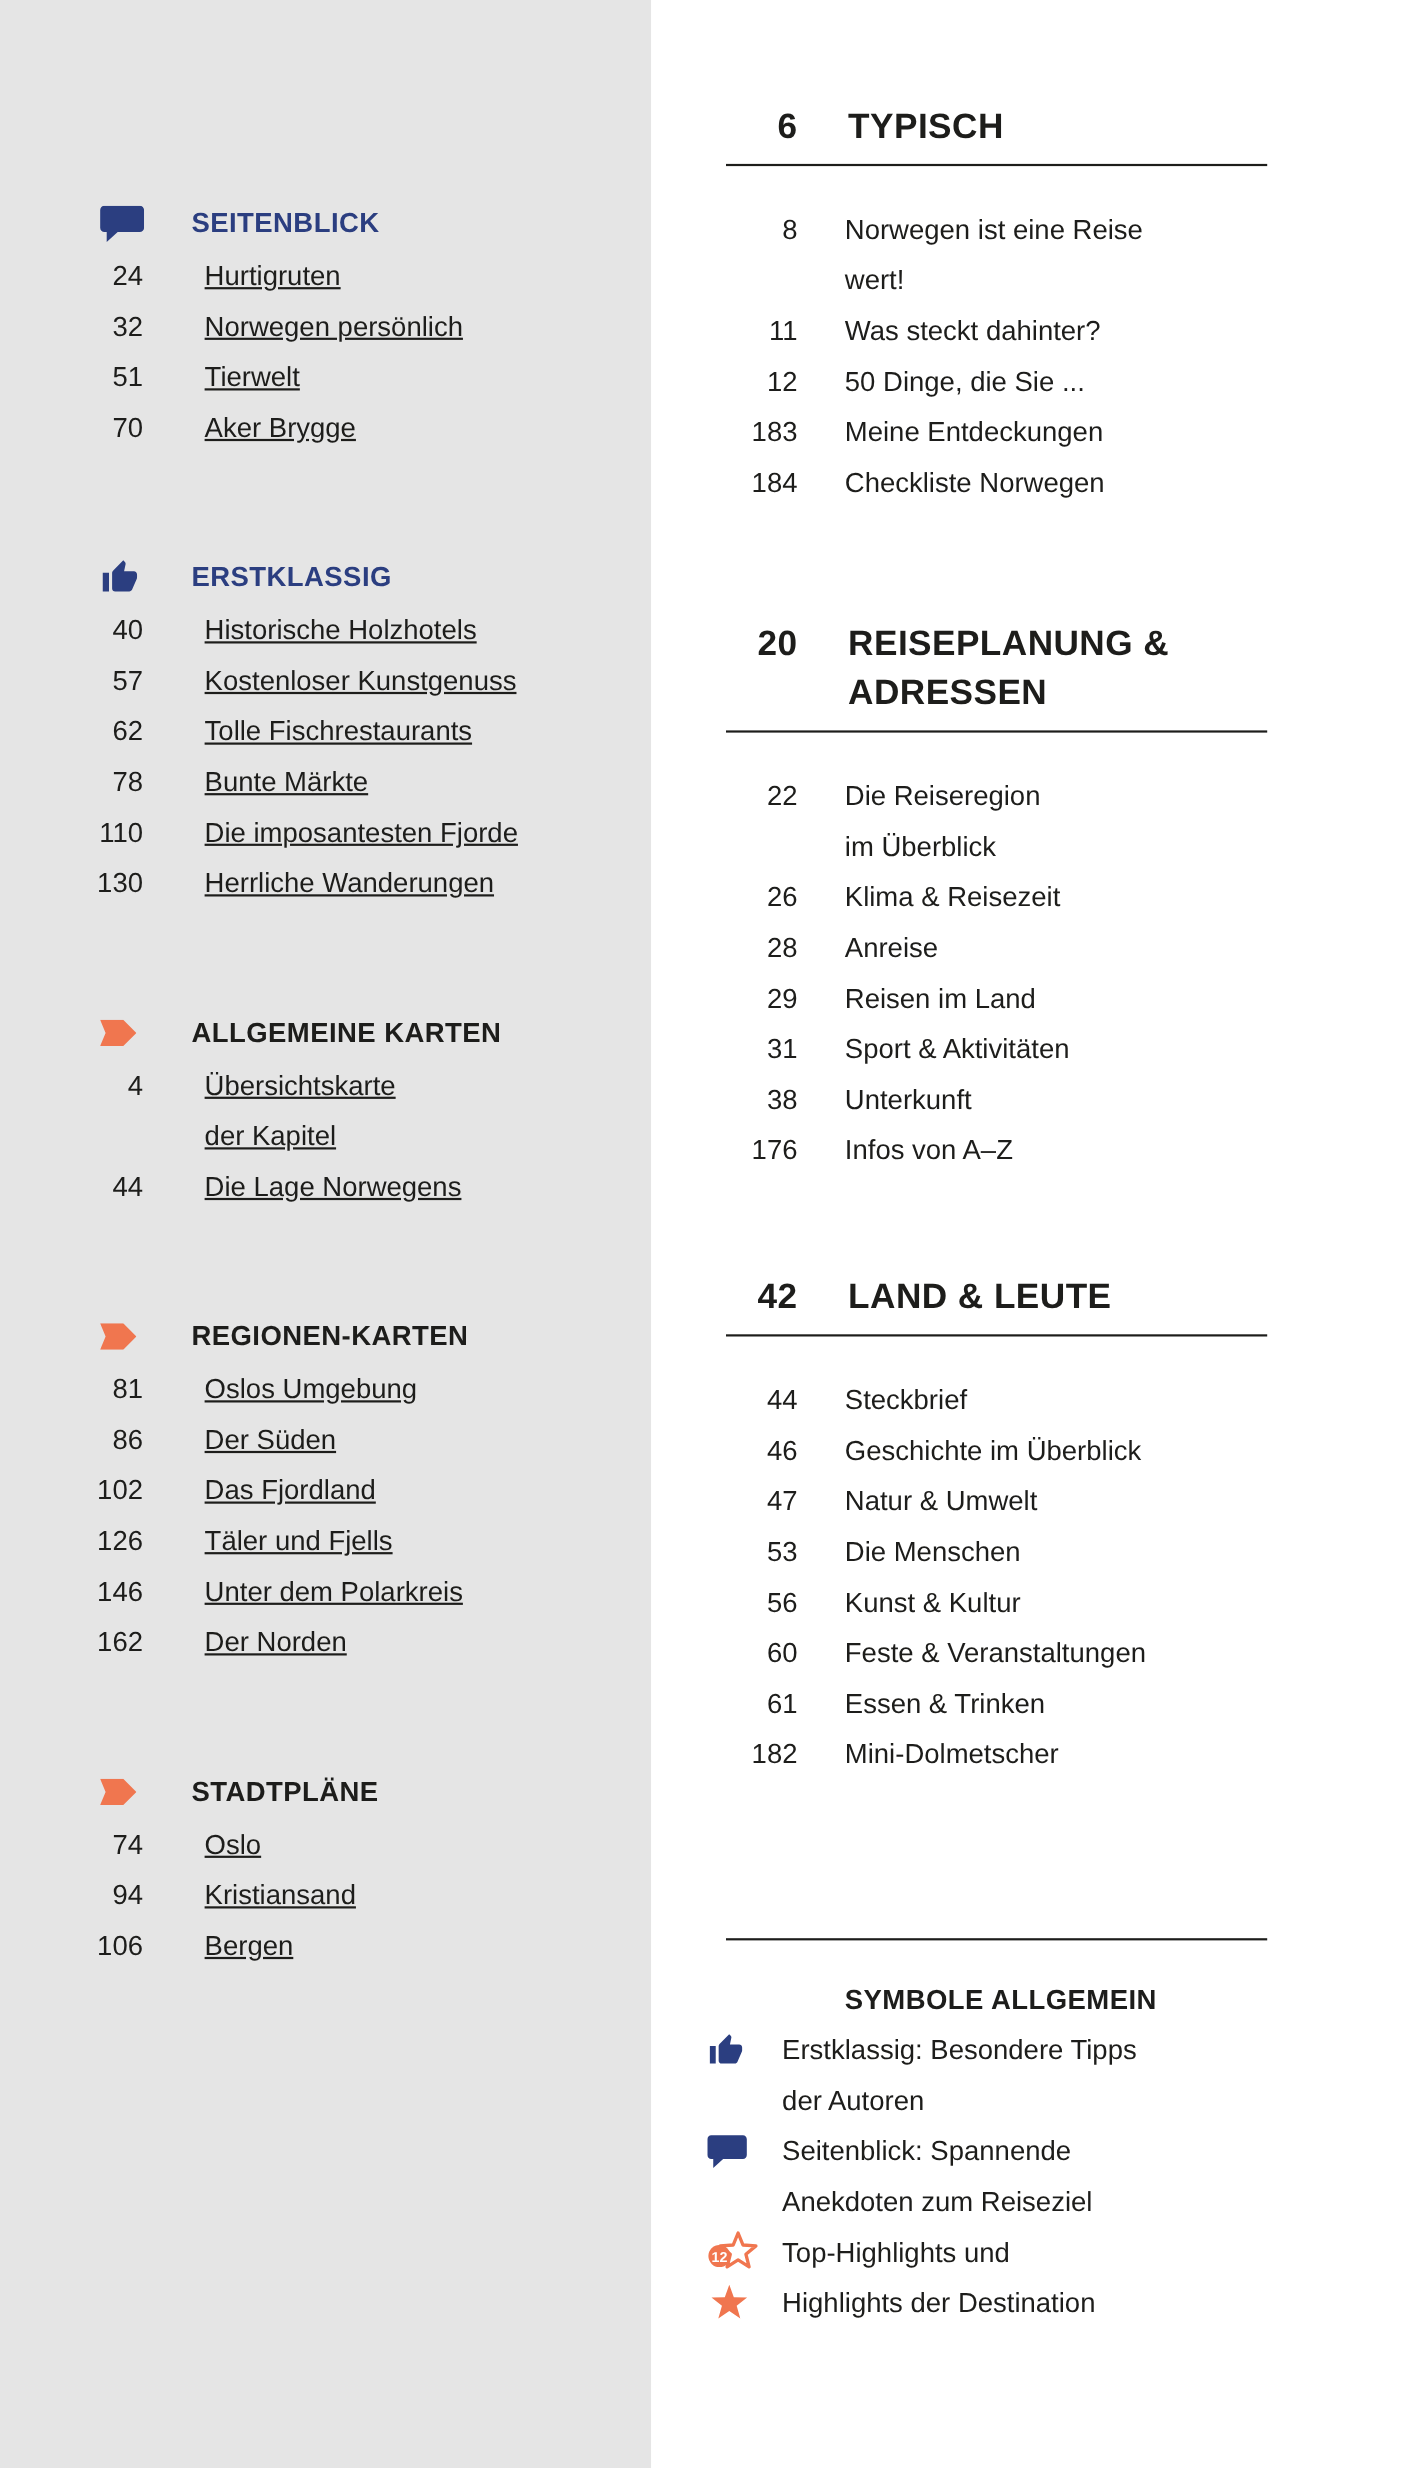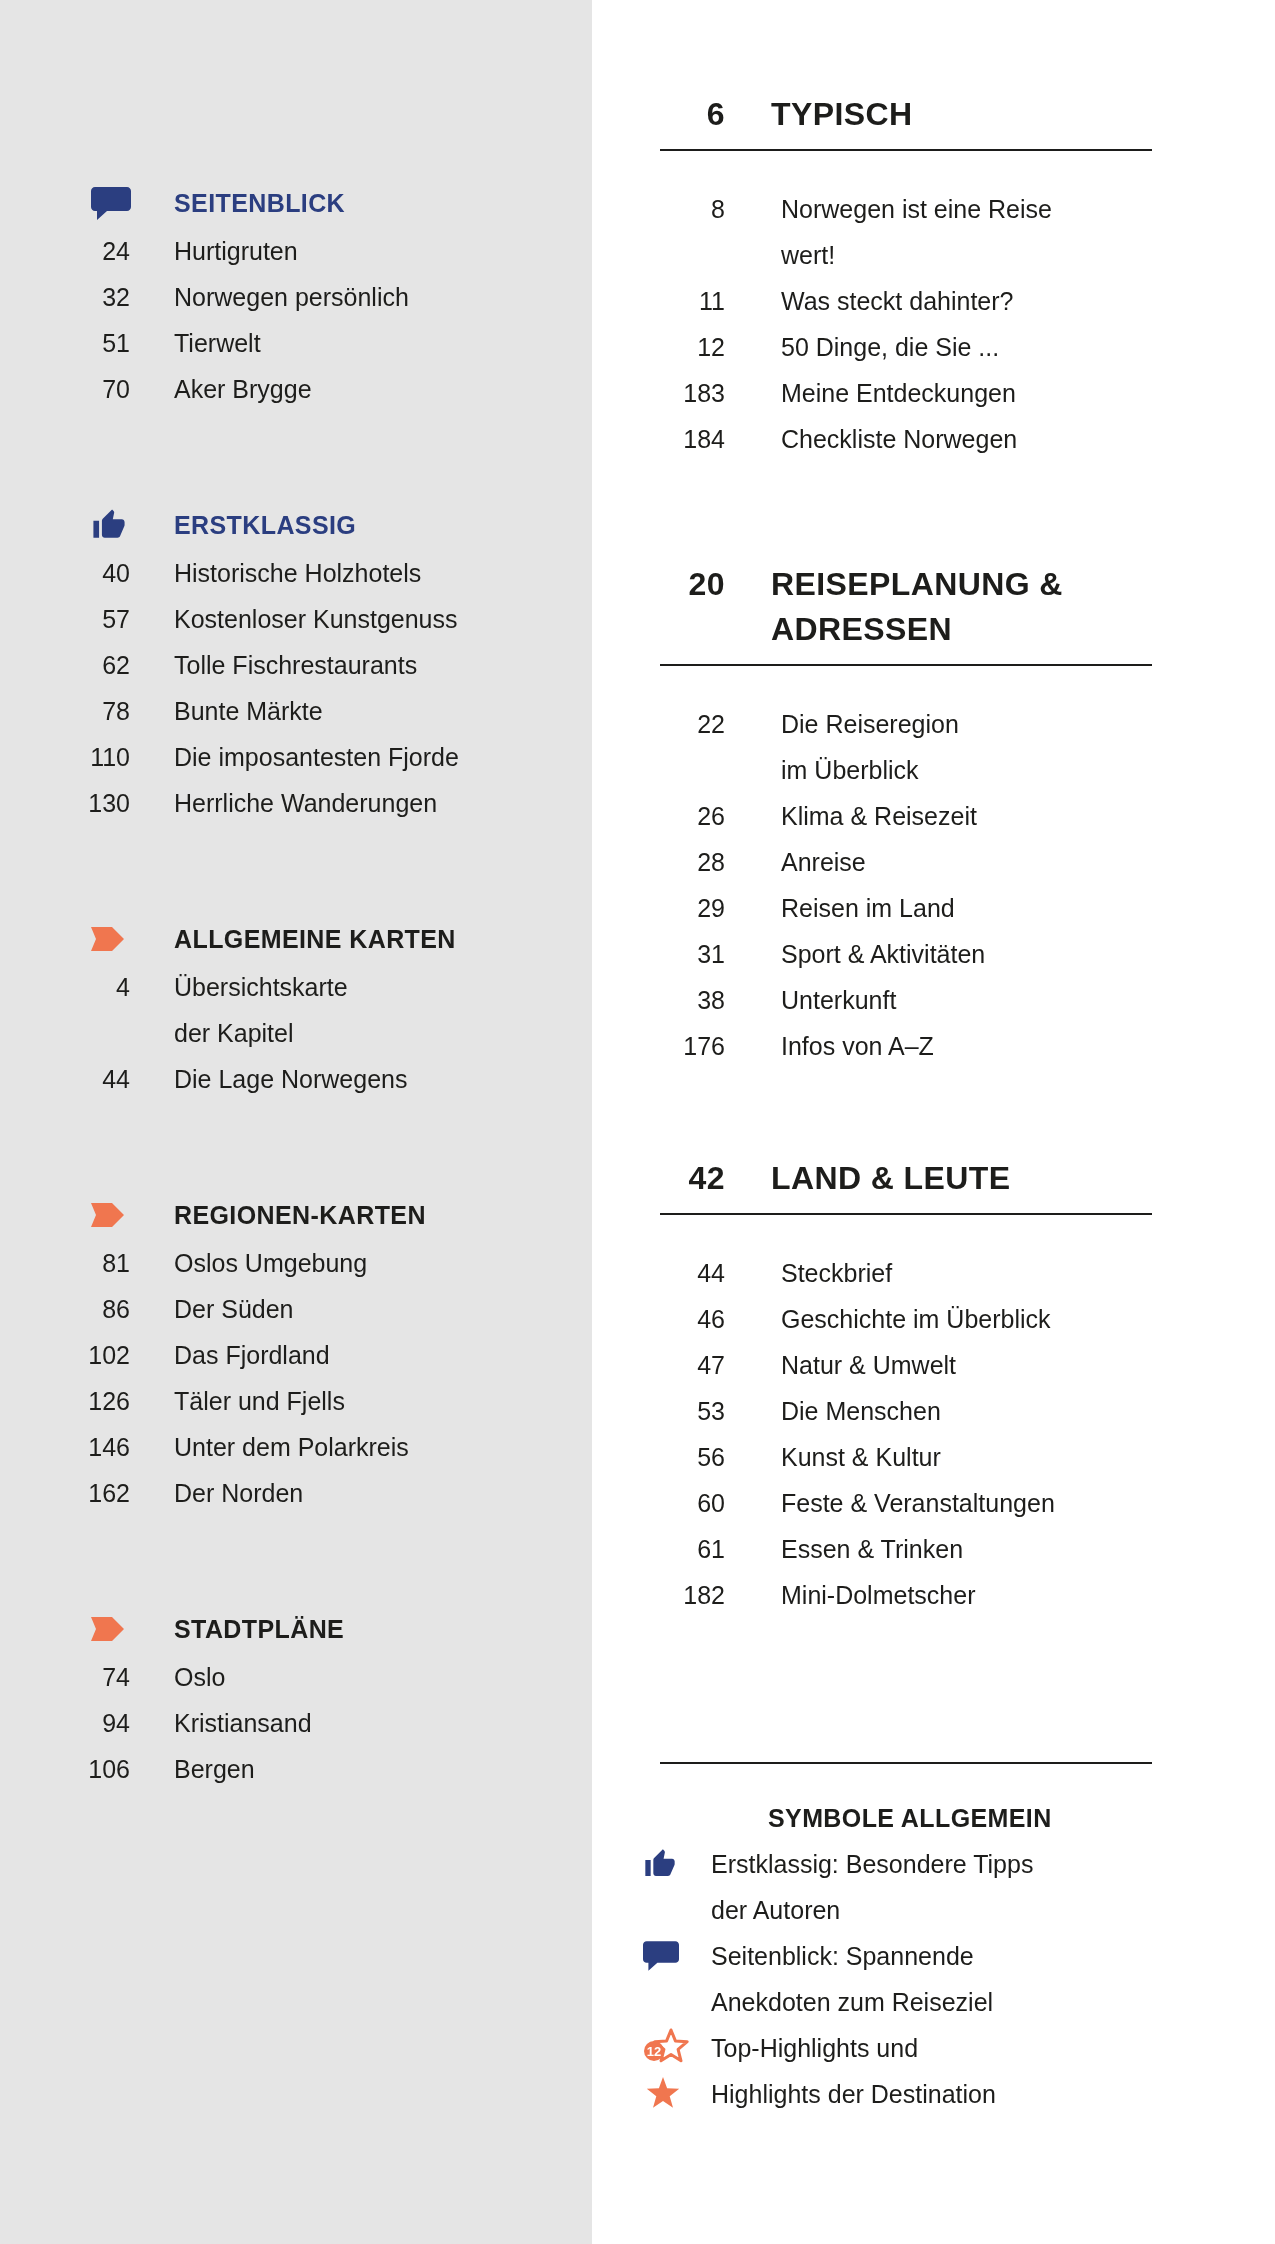--- a/index.html
+++ b/index.html
@@ -35,21 +35,21 @@
   }
   .l-heading.blue { color:#2b3e80; }
   .l-heading.black { color:#1d1d1b; }
 
   .row {
     display:flex; align-items:center;
     height:46px;
     font-size:25px;
   }
   .left-col .row .num { width:130px; text-align:right; }
-  .left-col .row .label { margin-left:44px; }
+  .left-col .row .label { margin-left:56px;text-decoration:underline; }
 
   
   .right-col {
     flex:1 1 auto;
     box-sizing:border-box;
     padding-top:92px;
     background:#ffffff;
   }
   .ch-head {
     display:flex;
@@ -61,21 +61,21 @@
   .ch-num { width:133px; text-align:right; }
   .ch-title { margin-left:46px; white-space:pre-line; }
   .rule {
     margin-left:68px;
     width:492px;
     border-top:2px solid #1d1d1b;
     margin-top:12px;
   }
   .chapter .rows { margin-top:35px; }
   .right-col .row .num { width:133px; text-align:right; }
-  .right-col .row .label { margin-left:56px; }
+  .right-col .row .label { margin-left:43px; }
   .chapter.c1 { margin-top:100px; }
   .chapter.c2 { margin-top:87px; }
 
   
   .symbols { margin-top:144px; }
   .symbols .rule { margin-top:0; }
   .s-heading-row {
     margin-top:31px;
     height:46px;
     display:flex; align-items:center;

